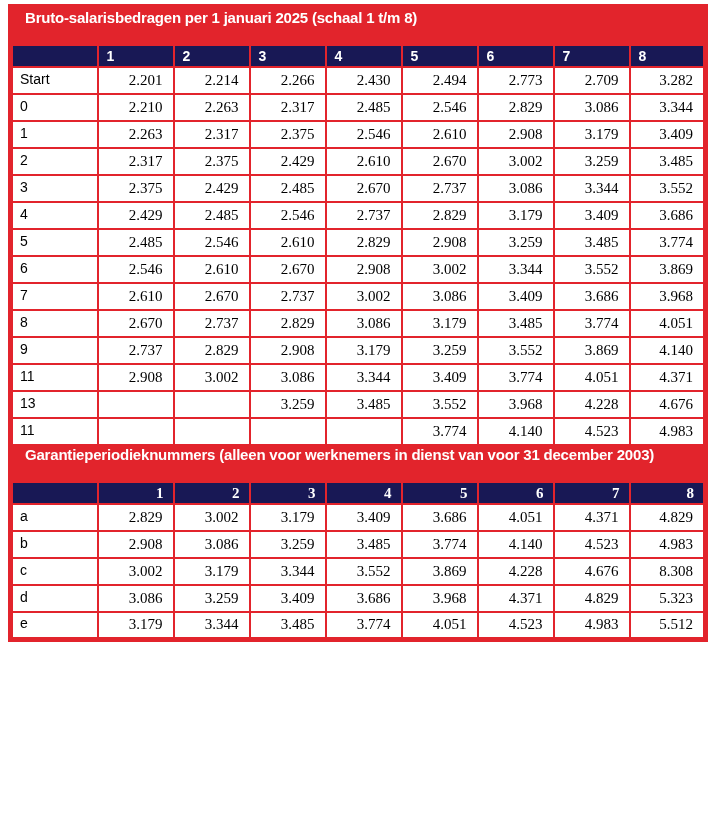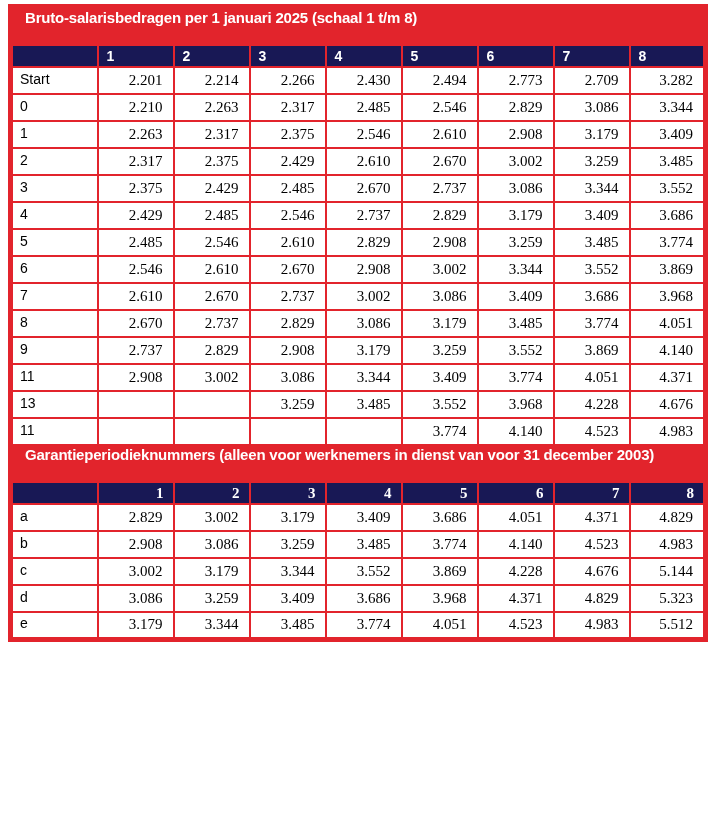--- a/index.html
+++ b/index.html
@@ -311,21 +311,21 @@
       </tr>
       <tr>
         <td class="label-cell">c</td>
         <td class="val-cell">3.002</td>
         <td class="val-cell">3.179</td>
         <td class="val-cell">3.344</td>
         <td class="val-cell">3.552</td>
         <td class="val-cell">3.869</td>
         <td class="val-cell">4.228</td>
         <td class="val-cell">4.676</td>
-        <td class="val-cell">5.144</td>
+        <td class="val-cell">8.308</td>
       </tr>
       <tr>
         <td class="label-cell">d</td>
         <td class="val-cell">3.086</td>
         <td class="val-cell">3.259</td>
         <td class="val-cell">3.409</td>
         <td class="val-cell">3.686</td>
         <td class="val-cell">3.968</td>
         <td class="val-cell">4.371</td>
         <td class="val-cell">4.829</td>

